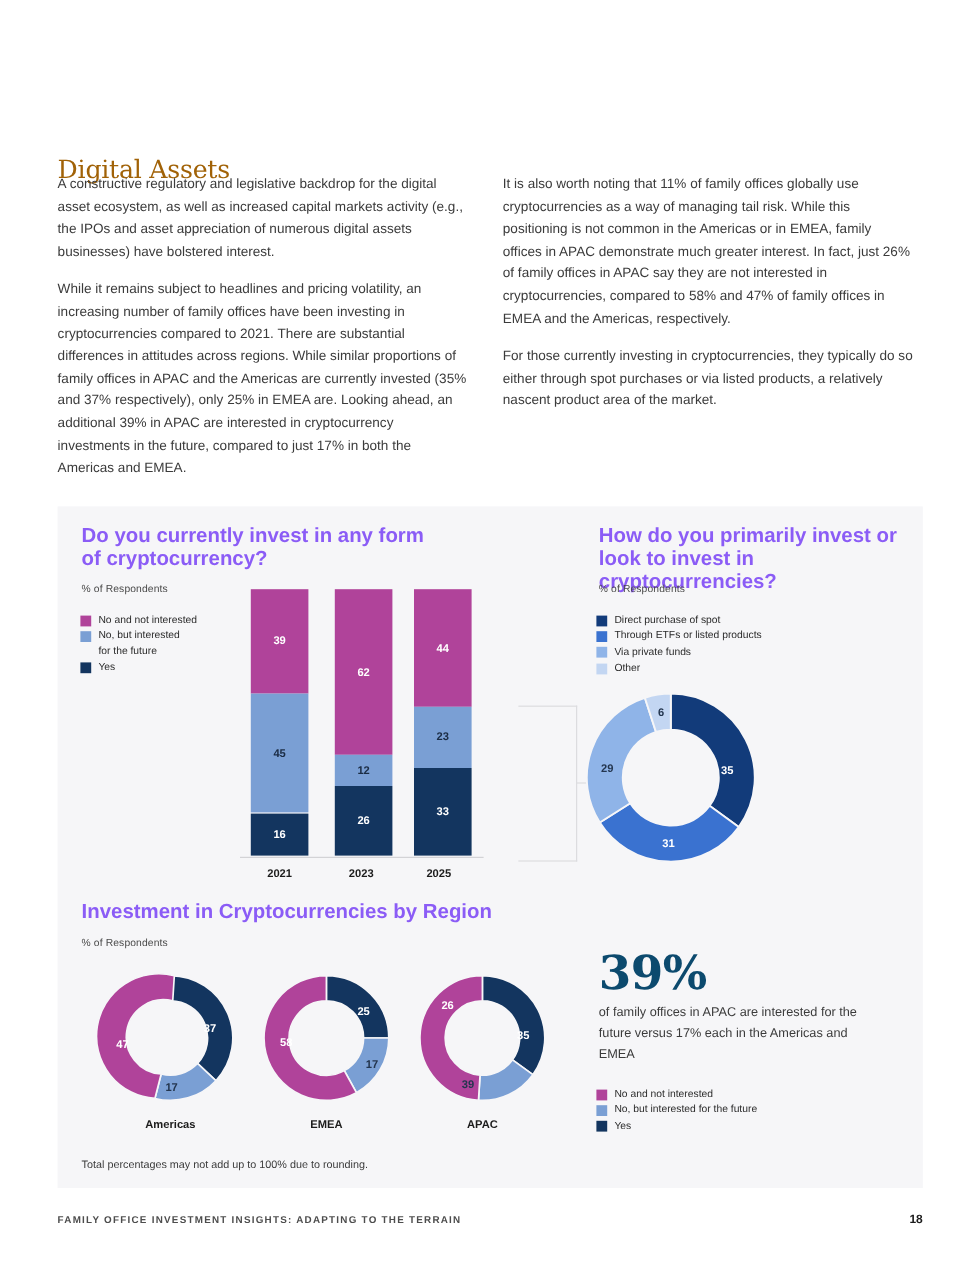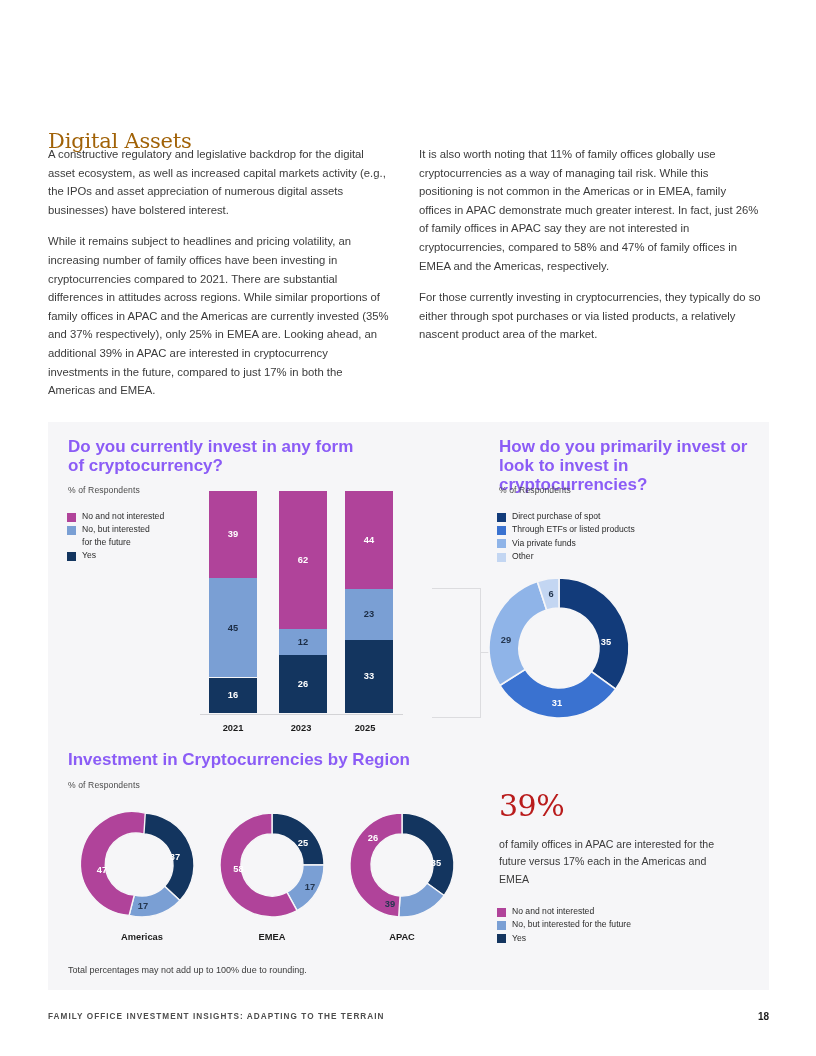--- a/index.html
+++ b/index.html
@@ -58,21 +58,21 @@
   
   .donut{position:absolute;}
   .donut svg{display:block;overflow:visible;}
   .dlab{position:absolute;font-size:9.3px;font-weight:600;transform:translate(-50%,-50%);white-space:nowrap;}
   .region-name{position:absolute;width:140px;text-align:center;font-size:9.3px;font-weight:bold;color:#1c1c1c;}
 
   
   .bigstat{
     position:absolute;left:499px;top:788px;
     font-family:"DejaVu Serif", serif;
-    font-size:30px;color:#b91c1c;font-weight:400;letter-spacing:-0.5px;
+    font-size:39px;color:#0c4a6e;font-weight:700;letter-spacing:-0.5px;
   }
   .stattext{
     position:absolute;left:499px;top:836px;width:232px;
     font-size:10.6px;line-height:17.4px;color:#3b3b3b;
   }
 
   .footnote{position:absolute;left:68px;top:965px;font-size:9px;color:#3b3b3b;}
   .footer-txt{
     position:absolute;left:48px;top:1012px;
     font-size:8.2px;letter-spacing:1.05px;color:#4d4d4d;font-weight:600;
@@ -156,21 +156,21 @@
           <span>23</span>
         </div>
       <div class="seg navy" style="top:148.8px;height:73.2px;background:#13355f;">
           <span>33</span>
         </div>
     </div>
 
     <div class="axisline" style="left:200px;top:714px;width:203px;"></div>
     <div class="yearlab" style="left:209px;top:723px;">2021</div>
     <div class="yearlab" style="left:277px;top:723px;">2023</div>
-    <div class="yearlab" style="left:341px;top:723px;">2025</div>
+    <div class="yearlab" style="left:328px;top:723px;text-align:right;">2025</div>
   </div>
 
   <div class="bracket" style="left:432px;top:588px;width:50px;height:130px;">
     <i style="left:0;top:0;width:49px;height:1px;"></i>
     <i style="left:48px;top:0;width:1px;height:130px;"></i>
     <i style="left:0;top:129px;width:49px;height:1px;"></i>
     <i style="left:48px;top:64px;width:13px;height:1px;"></i>
   </div>
 
   <div class="chart-title" style="left:499px;top:437px;width:255px;">How do you primarily invest or look to invest in cryptocurrencies?</div>

